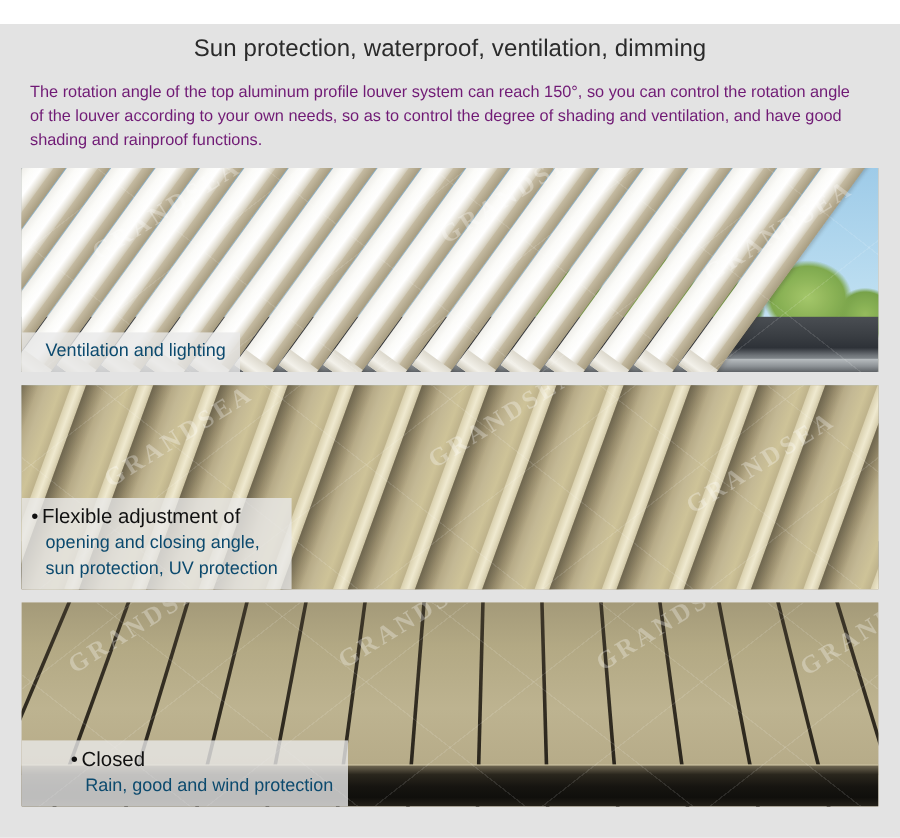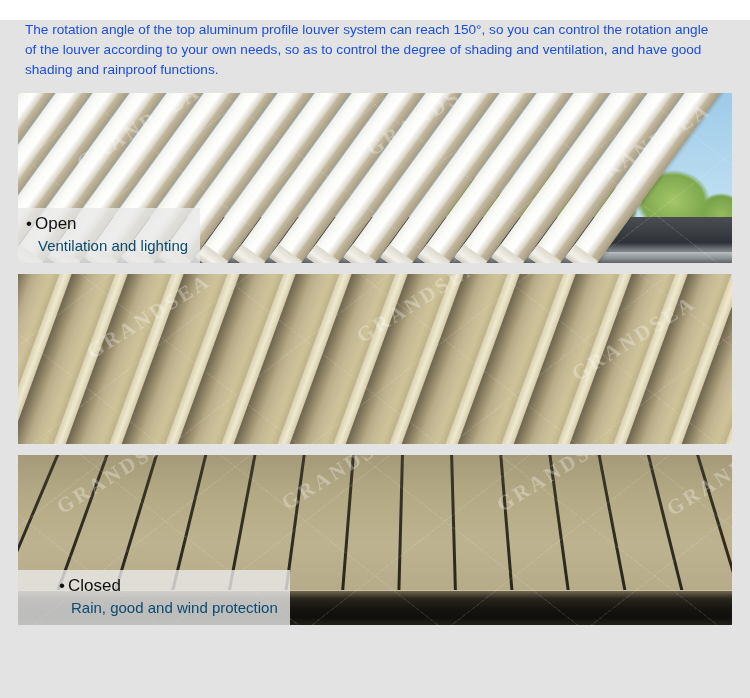--- a/index.html
+++ b/index.html
@@ -20,21 +20,21 @@
     position:absolute;top:0;left:0;width:750px;height:20px;background:#ffffff;
   }
 
   
   .header{position:relative;padding:0 18px;}
   .title{
     font-size:20px;color:#2b2b2b;text-align:center;
     margin:10px 0 14px 0;font-weight:400;letter-spacing:.1px;
   }
   .intro{
-    font-size:13.6px;line-height:20px;color:#1d4ed8;
+    font-size:13.6px;line-height:20px;color:#701a75;
     margin:0 10px 0 7px;text-align:left;
   }
 
   
   .figs{position:relative;margin-top:13px;padding:0 18px;}
   .fig{
     position:relative;width:714px;height:170px;
     margin-bottom:11px;overflow:hidden;
     background:#bdb49c;
   }
@@ -155,20 +155,21 @@
   .cap3{bottom:0;padding-left:41px;}
 </style>
 </head>
 <body>
 
 <div class="page">
 
   <div class="topstrip"></div>
 
   <div class="header">
+    <div class="title">Sun protection, waterproof, ventilation, dimming</div>
     <div class="intro">The rotation angle of the top aluminum profile louver system can reach 150°, so you can control the rotation angle of the louver according to your own needs, so as to control the degree of shading and ventilation, and have good shading and rainproof functions.</div>
   </div>
 
   <div class="figs">
 
     <div class="fig">
       <div class="scene">
         <div class="sky1"></div>
         <div class="trees1"></div>
         <div class="gutter1">
@@ -254,21 +255,20 @@
               <span class="edge"></span>
               <span class="foot"></span>
             </div>
           </div>
         <div class="wmgrid"></div>
         <div class="wm" style="left:50px;top:22px;">GRANDSEA</div>
         <div class="wm" style="left:340px;top:8px;">GRANDSEA</div>
         <div class="wm" style="left:560px;top:40px;">GRANDSEA</div>
       </div>
       <div class="cap cap1">
-        <div class="l1"><span class="dot">•</span><span>Open</span></div>
         <div class="l2">Ventilation and lighting</div>
       </div>
     </div>
 
     <div class="fig">
       <div class="scene">
         <div class="sky2"></div>
         <div class="gutter2"></div>
         <div id="lv2host">
             <div class="lv2" style="left: -34px; transform: rotate(20deg);">
@@ -328,20 +328,25 @@
             </div>
             <div class="lv2" style="left: 750px; transform: rotate(20deg);">
               <span class="shade"></span>
               <span class="face"></span>
             </div>
           </div>
         <div class="wmgrid"></div>
         <div class="wm" style="left:60px;top:30px;">GRANDSEA</div>
         <div class="wm" style="left:330px;top:14px;">GRANDSEA</div>
         <div class="wm" style="left:545px;top:52px;">GRANDSEA</div>
+      </div>
+      <div class="cap cap2">
+        <div class="l1"><span class="dot">•</span><span>Flexible adjustment of</span></div>
+        <div class="l2">opening and closing angle,</div>
+        <div class="l2">sun protection, UV protection</div>
       </div>
     </div>
 
     <div class="fig">
       <div class="scene">
         <div class="slab3"></div>
         <div id="lv3host">
             <div class="seam3" style="left: 8px; transform: rotate(26deg);"></div>
             <div class="seam3" style="left: 55px; transform: rotate(22.9deg);"></div>
             <div class="seam3" style="left: 102px; transform: rotate(19.9deg);"></div>

